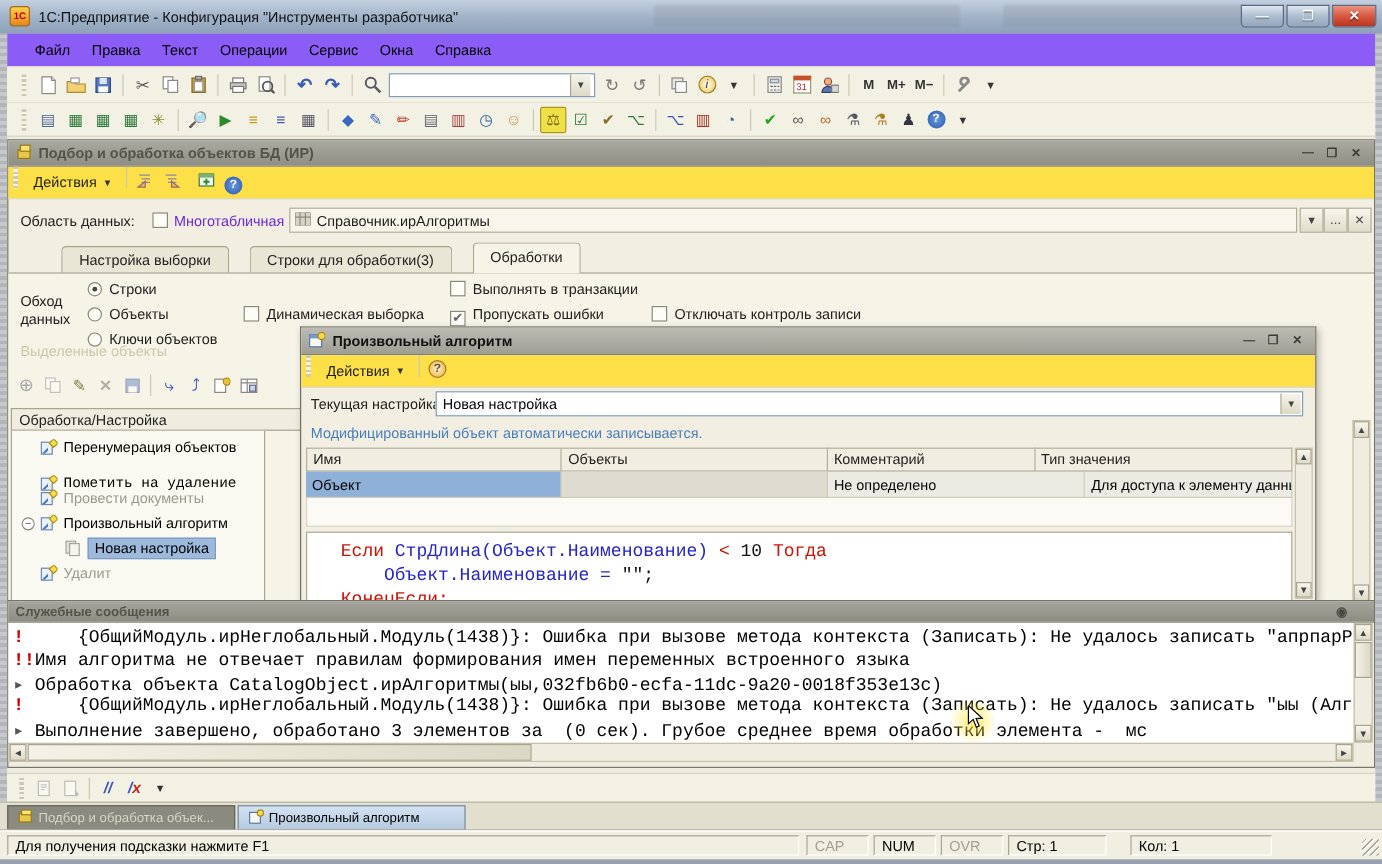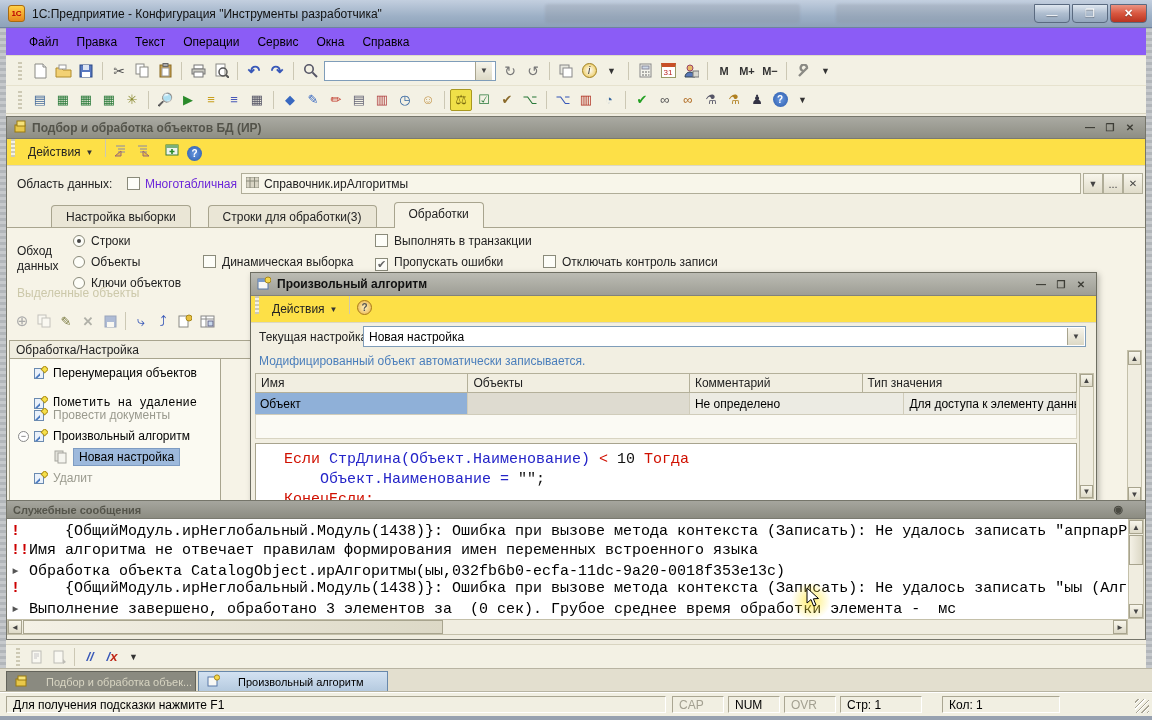--- a/index.html
+++ b/index.html
@@ -96,21 +96,21 @@
   .msg{left:6px;top:500px;width:1140px;height:140px;border:1px solid #75756a;background:#f0ede0}
   .msg-h{left:0;top:0;width:100%;height:18px;background:linear-gradient(#a6a69e,#8c8c82);display:flex;align-items:center;color:#54544a;font-weight:bold;font-size:11px;padding-left:6px;border-bottom:1px solid #7a7a70}
   .msg-body{position:absolute;left:0;top:18px;right:17px;height:100px;background:#fff;overflow:hidden}
   .mline{position:absolute;left:0;white-space:pre;font-family:"Liberation Mono","DejaVu Sans Mono",monospace;font-size:15px}
   .mline .mk{display:inline-block;width:22px;color:#c00;font-weight:bold;text-align:left;padding-left:4px}
   .mline .mk.arrow{color:#555;font-weight:normal}
 
   
   .btools{left:6px;top:644px;width:1140px;height:24px;background:#f3f1e4;display:flex;align-items:center;padding-left:10px;border-top:1px solid #d8d4c0}
   .ttabs{left:0;top:668px;width:1152px;height:24px;background:#e3dfcf;border-top:1px solid #b8b4a2}
-  .ttab{position:absolute;top:2px;height:21px;display:flex;align-items:center;padding:0 8px;gap:18px;font-size:11px;overflow:hidden;white-space:nowrap}
+  .ttab{position:absolute;top:2px;height:21px;display:flex;align-items:center;padding:0 8px;gap:4px;font-size:11px;overflow:hidden;white-space:nowrap}
   .ttab.inactive{background:#8a8a80;border:1px solid #63635a;color:#d8d5c2}
   .ttab.active{background:linear-gradient(#d3e2f2,#b5cadf);border:1px solid #6888aa;color:#000}
   .status{left:0;top:692px;width:1152px;height:24px;background:#f1efe2;border-top:1px solid #fff;box-shadow:0 -1px 0 #b8b4a2}
   .scell{position:absolute;top:3px;height:17px;display:flex;align-items:center;padding-left:6px;font-size:12px}
   .sgray{color:#a3a091}
   .resize-grip{position:absolute;right:3px;top:6px;width:14px;height:14px;background:repeating-linear-gradient(135deg,transparent 0 2px,#a8a494 2px 3px,#fff 3px 4px)}
 
   
   .cursor-halo{left:791px;top:582px;width:40px;height:38px;border-radius:50%;background:radial-gradient(rgba(255,232,60,.75),rgba(255,232,60,0) 70%)}
   .cursor{left:806px;top:588px}

